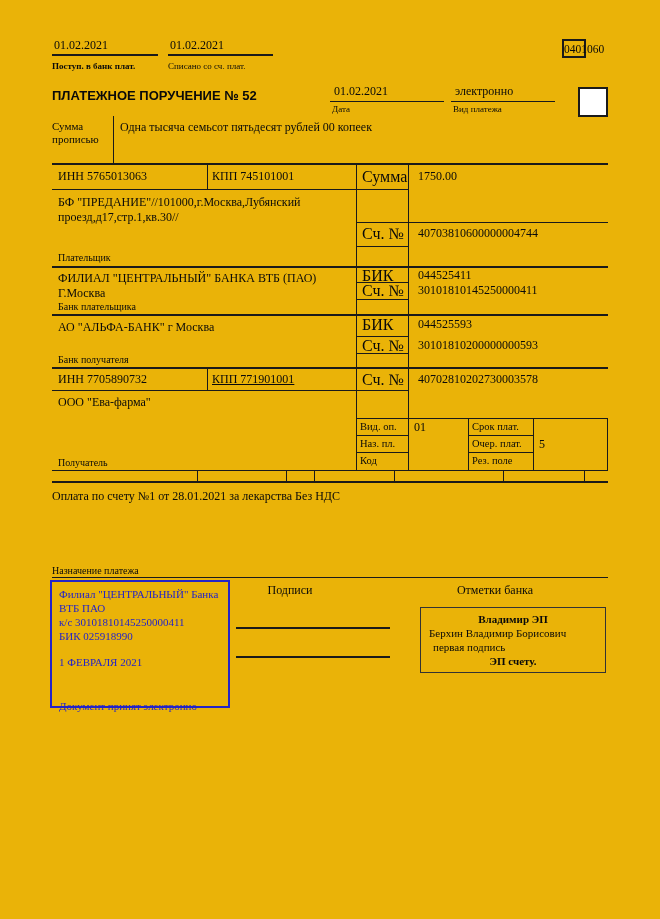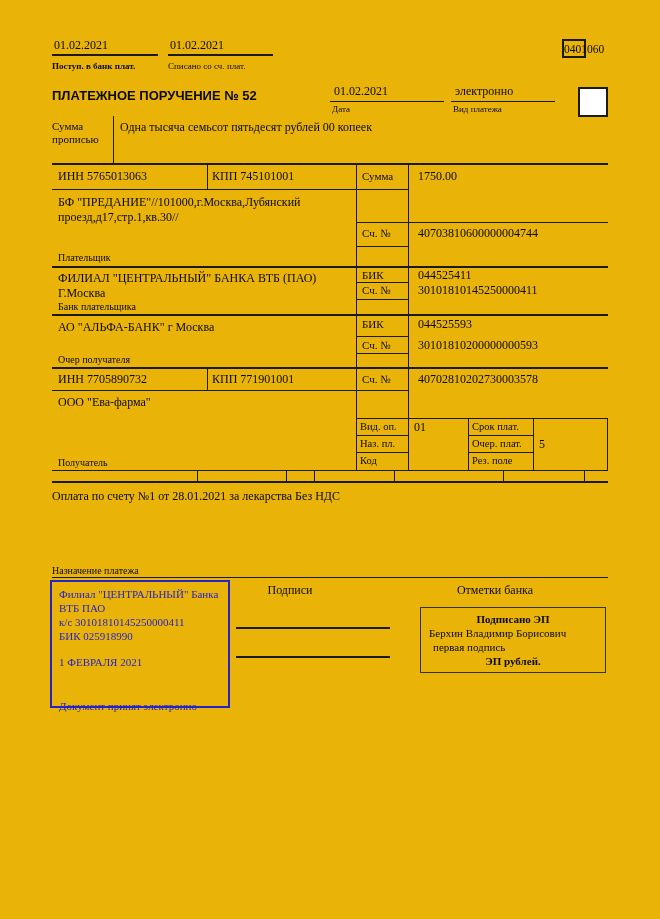--- a/index.html
+++ b/index.html
@@ -8,21 +8,21 @@
     position:relative; width:660px; height:919px; margin:0 auto;
     background:#eab308; color:#0a0a0a;
     font-family:"Liberation Serif", serif; font-size:12px;
     overflow:hidden;
   }
   .abs { position:absolute; }
   .t   { position:absolute; font-size:12px; line-height:15px; white-space:nowrap; }
   .wrap{ white-space:normal; }
   .lbl { position:absolute; font-size:9px; line-height:11px; white-space:nowrap; }
   .slbl{ position:absolute; font-size:10px; line-height:12px; white-space:nowrap; }
-  .clbl{ position:absolute; font-size:11px; line-height:13px; white-space:nowrap; }
+  .clbl{ position:absolute; font-size:16px; line-height:13px; white-space:nowrap; }
   .sub { position:absolute; font-size:10.5px; line-height:12px; white-space:nowrap; }
   .hl  { position:absolute; height:0; border-top:1px solid #1a1a1a; }
   .hlt { position:absolute; height:0; border-top:2px solid #1a1a1a; }
   .vl  { position:absolute; width:0;  border-left:1px solid #1a1a1a; }
   .ufield { position:absolute; border-bottom:2px solid #1a1a1a; padding-left:2px; font-size:12px; height:18px; }
   .title { position:absolute; font-family:"Liberation Sans", sans-serif; font-weight:bold; font-size:13px; white-space:nowrap; }
   .codebox { position:absolute; border:2px solid #1a1a1a; text-align:center; font-size:11.5px; }
   .checkbox { position:absolute; border:2px solid #1a1a1a; background:#fff; }
   .stamp {
     position:absolute; left:50px; top:580px; width:180px; height:128px;
@@ -117,24 +117,24 @@
     <div class="t" style="left:366px; top:105px;">044525411</div>
     <div class="clbl" style="left:310px; top:121px;">Сч. №</div>
     <div class="t" style="left:366px; top:120px;">30101810145250000411</div>
     <div class="slbl" style="left:6px; top:138px;">Банк плательщика</div>
 
     <div class="t" style="left:6px; top:157px;">АО "АЛЬФА-БАНК" г Москва</div>
     <div class="clbl" style="left:310px; top:155px;">БИК</div>
     <div class="t" style="left:366px; top:154px;">044525593</div>
     <div class="clbl" style="left:310px; top:176px;">Сч. №</div>
     <div class="t" style="left:366px; top:175px;">30101810200000000593</div>
-    <div class="slbl" style="left:6px; top:191px;">Очер получателя</div>
+    <div class="slbl" style="left:6px; top:191px;">Банк получателя</div>
 
     <div class="t" style="left:6px; top:209px;">ИНН 7705890732</div>
-    <div class="t" style="left:160px; top:209px;">КПП 771901001</div>
+    <div class="t" style="left:160px; top:209px;text-decoration:underline;">КПП 771901001</div>
     <div class="clbl" style="left:310px; top:210px;">Сч. №</div>
     <div class="t" style="left:366px; top:209px;">40702810202730003578</div>
     <div class="t" style="left:6px; top:232px;">ООО "Ева-фарма"</div>
     <div class="slbl" style="left:6px; top:294px;">Получатель</div>
 
     <div class="sub" style="left:308px; top:258px;">Вид. оп.</div>
     <div class="t" style="left:362px; top:257px;">01</div>
     <div class="sub" style="left:420px; top:258px;">Срок плат.</div>
     <div class="sub" style="left:308px; top:275px;">Наз. пл.</div>
     <div class="sub" style="left:420px; top:275px;">Очер. плат.</div>
@@ -156,19 +156,19 @@
     <div style="margin-top:30px;">Документ принят электронно</div>
   </div>
 
   <div class="t center" style="left:212px; top:583px; width:156px;">Подписи</div>
   <div class="sigline" style="left:236px; top:627px; width:154px;"></div>
   <div class="sigline" style="left:236px; top:656px; width:154px;"></div>
 
   <div class="t center" style="left:415px; top:583px; width:160px;">Отметки банка</div>
 
   <div class="epbox">
-    <div class="b center">Подписано ЭП</div>
+    <div class="b center">Владимир ЭП</div>
     <div>Берхин Владимир Борисович</div>
     <div class="i" style="padding-left:4px;">первая подпись</div>
-    <div class="b center">ЭП рублей.</div>
+    <div class="b center">ЭП счету.</div>
   </div>
 
 </div>
 
 </body></html>

